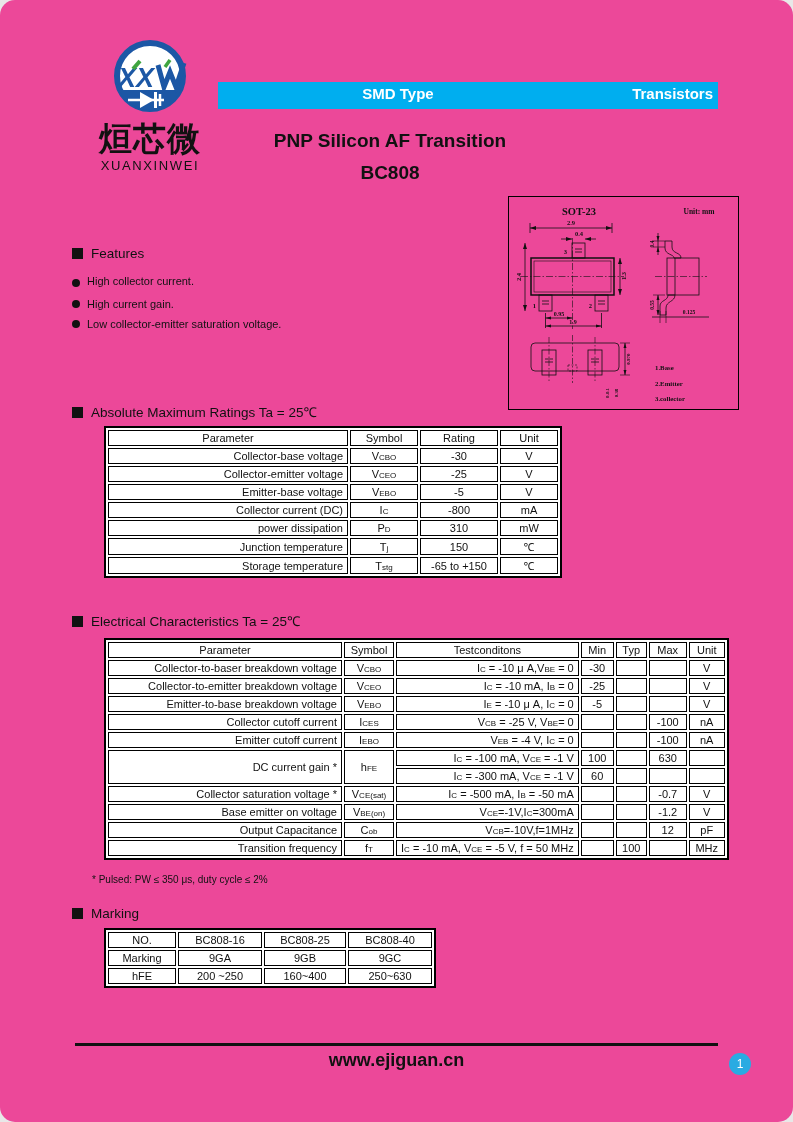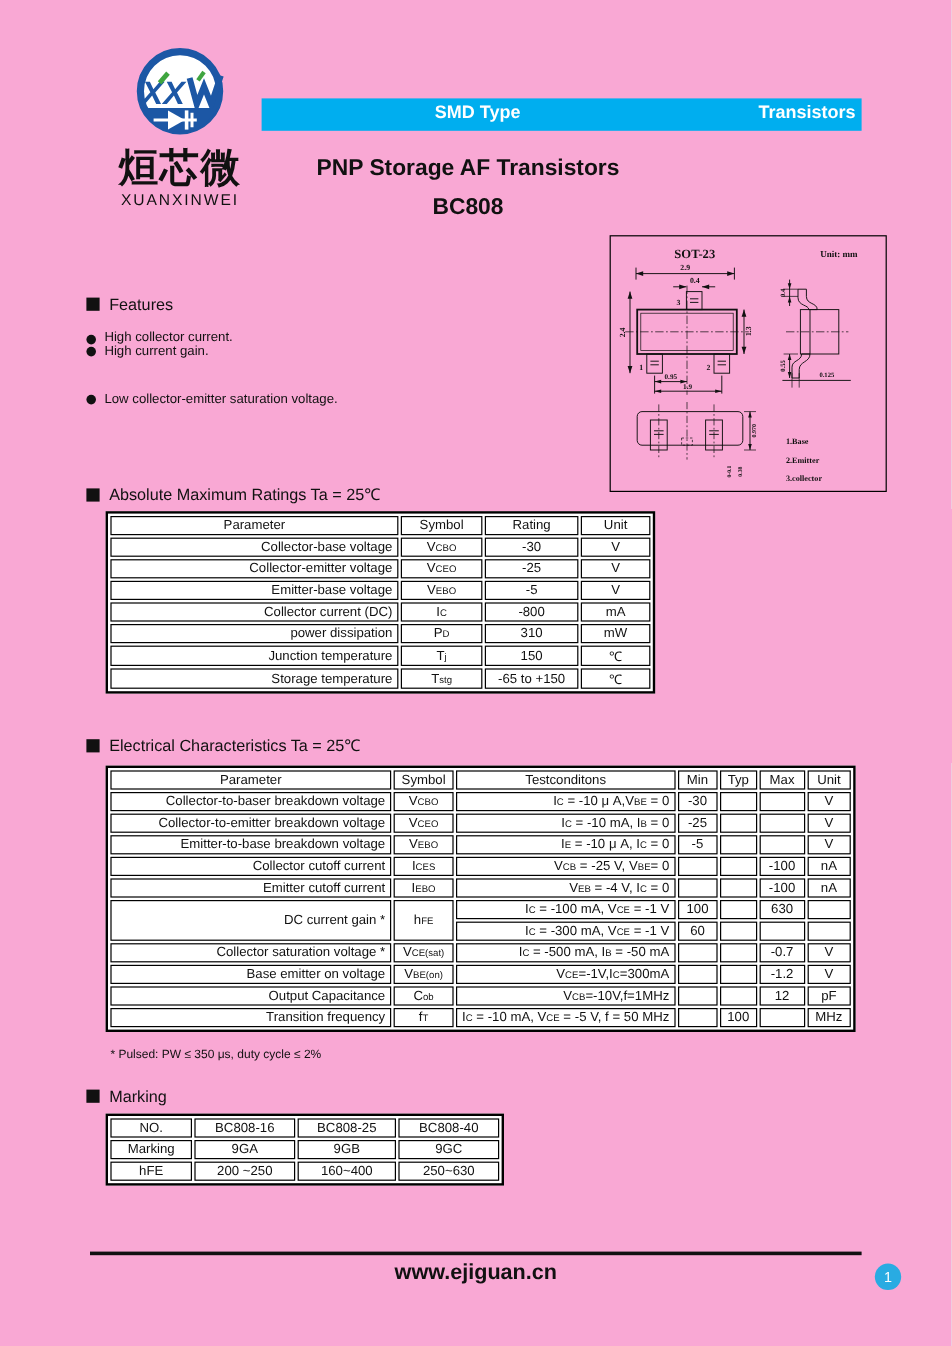--- a/index.html
+++ b/index.html
@@ -1,17 +1,17 @@
 <!DOCTYPE html>
 <html><head>
 <meta charset="utf-8">
 <style>
   html,body{margin:0;padding:0;background:#e8e8e8;}
-  .page{position:relative;width:793px;height:1122px;background:#f9a8d4;margin:0 auto;
-        font-family:"Liberation Sans",sans-serif;color:#1c1c1c;overflow:hidden;}
+  .page{position:relative;width:793px;height:1122px;background:#ec4899;margin:0 auto;
+        font-family:"Liberation Sans",sans-serif;color:#1c1c1c;overflow:hidden;border-radius:15px;}
 
   
   .logo{position:absolute;left:82px;top:36px;width:136px;text-align:center;}
   .logo-cn{font-size:33px;font-weight:bold;line-height:1.05;letter-spacing:1px;color:#111;}
   .logo-en{font-size:13px;letter-spacing:1.6px;color:#111;margin-top:1px;}
 
   
   .banner{position:absolute;left:218px;top:82px;width:500px;height:27px;background:#00AEEF;color:#fff;}
   .banner span{position:absolute;top:3px;font-size:15px;font-weight:bold;}
   .banner .bl{left:90px;width:180px;text-align:center;}
@@ -21,28 +21,28 @@
   .title-block{position:absolute;left:190px;top:130px;width:400px;text-align:center;color:#111;}
   .title-block .t1{font-size:19px;font-weight:bold;}
   .title-block .t2{font-size:19px;font-weight:bold;margin-top:10px;}
 
   
   .sec{position:absolute;display:flex;align-items:center;font-size:13.5px;color:#111;}
   .sq{width:11px;height:11px;background:#111;margin-right:8px;flex:0 0 auto;}
 
   
   .features{position:absolute;left:72px;top:246px;}
-  .feat-item{display:flex;align-items:center;font-size:11px;color:#111;}
+  .feat-item{display:flex;align-items:center;font-size:11px;margin-top:11px;color:#111;}
   .dot{width:8px;height:8px;border-radius:50%;background:#111;margin-right:7px;flex:0 0 auto;}
 
   
   .draw-box{position:absolute;left:508px;top:196px;width:229px;height:212px;border:1px solid #000;}
 
   
-  table.ds{border-collapse:separate;border-spacing:2px;border:2px solid #000;table-layout:fixed;background:#fff;}
+  table.ds{border-collapse:separate;border-spacing:2px;border:2px solid #000;table-layout:fixed;background:#fff;margin-left:16px;}
   table.ds td{border:1px solid #000;font-size:11px;height:16px;box-sizing:border-box;
               padding:0 4px;overflow:hidden;white-space:nowrap;color:#111;}
   table.ds td.c{text-align:center;padding:0 1px;}
   table.ds td.l{text-align:right;}
   .ds-sub{font-size:8px;}
 
   .abs-table{position:absolute;left:88px;top:426px;}
   .elec-table{position:absolute;left:88px;top:638px;}
   .mark-table{position:absolute;left:88px;top:928px;}
   .footnote{position:absolute;left:92px;top:874px;font-size:10px;color:#111;}
@@ -79,38 +79,38 @@
     <div class="logo-cn">烜芯微</div>
     <div class="logo-en">XUANXINWEI</div>
   </div>
 
   <div class="banner">
     <span class="bl">SMD Type</span>
     <span class="br">Transistors</span>
   </div>
 
   <div class="title-block">
-    <div class="t1">PNP Storage AF Transistors</div>
+    <div class="t1">PNP Silicon AF Transition</div>
     <div class="t2">BC808</div>
   </div>
 
   <div class="features">
     <div class="sec" style="position:static;">
       <span class="sq"></span>
       <span>Features</span>
     </div>
     <div class="feat-item" style="margin-top:14px;align-items:flex-end;">
       <span class="dot"></span>
       <span>High collector current.</span>
     </div>
     <div class="feat-item">
       <span class="dot"></span>
       <span>High current gain.</span>
     </div>
-    <div class="feat-item" style="margin-top:28px;">
+    <div class="feat-item" style="margin-top:8px;">
       <span class="dot"></span>
       <span>Low collector-emitter saturation voltage.</span>
     </div>
   </div>
 
   <div class="draw-box">
     <svg width="229" height="210" viewBox="0 0 229 210">
       <text class="dr-txt" x="70" y="18" font-size="10.5" text-anchor="middle">SOT-23</text>
       <text class="dr-txt" x="190" y="17" font-size="7.5" text-anchor="middle">Unit: mm</text>
 

